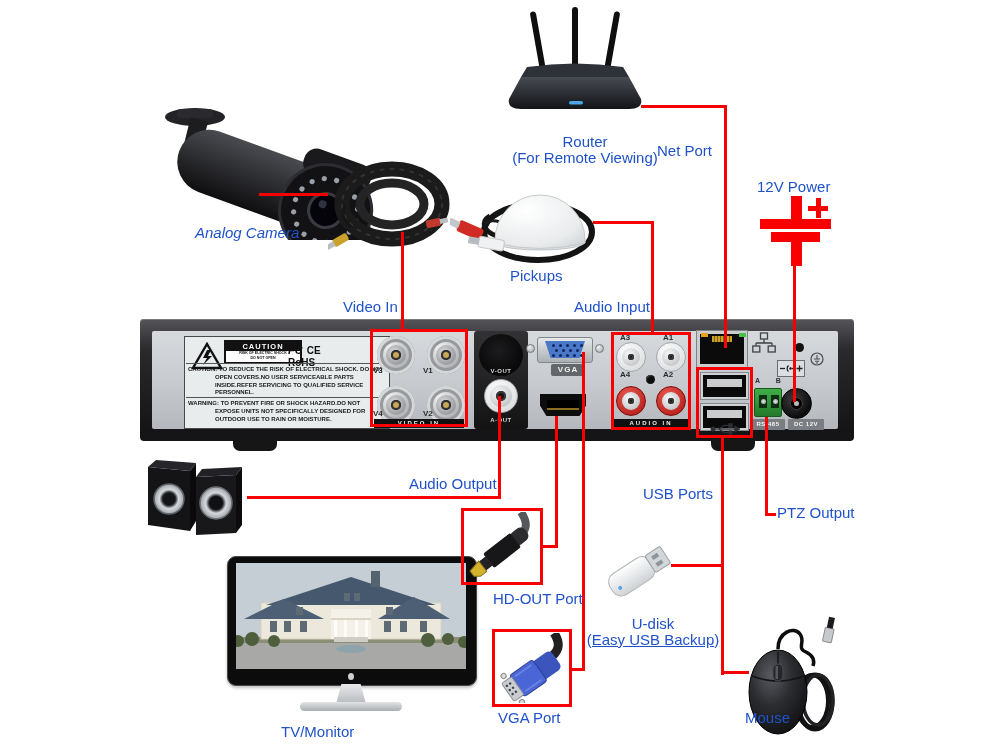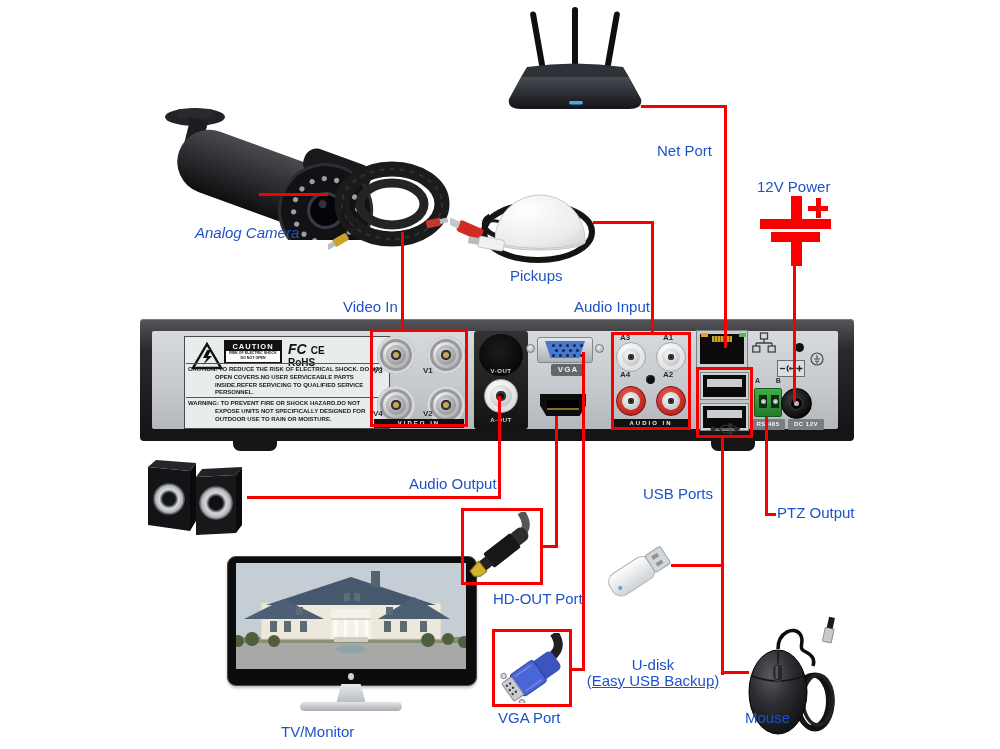--- a/index.html
+++ b/index.html
@@ -15,27 +15,27 @@
   
   #panel-frame{position:absolute;left:140px;top:319px;width:714px;height:122px;border-radius:4px;
     background:linear-gradient(180deg,#55555a,#2a2a2d 25%,#151517 90%);
     box-shadow:inset 0 1px 0 #7a7a7e;}
   #panel-face{position:absolute;left:152px;top:331px;width:686px;height:98px;border-radius:2px;
     background:linear-gradient(180deg,#d6dadd,#c6cace 55%,#b4b8bc);}
   .foot{position:absolute;width:44px;height:12px;background:#161617;border-radius:0 0 7px 7px;}
   
   #warn-label{position:absolute;left:184px;top:336px;width:206px;height:93px;background:#e9eced;
     border:1px solid #4a4a4a;box-sizing:border-box;}
-  .cbadge{position:absolute;left:224px;top:340px;width:58px;height:24px;border:2px solid #111;
+  .cbadge{position:absolute;left:224px;top:340px;width:78px;height:24px;border:2px solid #111;
     background:#fff;box-sizing:border-box;text-align:center;}
   .cbadge .t{display:block;background:#111;color:#fff;font-size:7.5px;font-weight:700;
     line-height:9px;letter-spacing:1px;}
   .cbadge .s{display:block;font-size:3.6px;line-height:4.6px;font-weight:700;color:#111;}
   .marks{position:absolute;left:288px;top:340px;color:#111;}
-  .marks .fcc{font-weight:700;font-size:14px;font-style:italic;}
+  .marks .fcc{font-weight:700;font-size:11px;font-style:italic;}
   .marks .ce{font-weight:600;font-size:10px;margin-left:4px;}
   .marks .rohs{font-weight:700;font-size:10px;line-height:10px;}
   .para{position:absolute;width:198px;font-weight:700;font-size:6px;line-height:7.8px;color:#191919;
     padding-left:27px;text-indent:-27px;box-sizing:border-box;}
   .rule{position:absolute;height:1px;background:#555;}
   
   .bnc{position:absolute;width:38px;height:38px;border-radius:50%;
     background:radial-gradient(circle at 35% 32%,#f3f3f3,#b9babc 55%,#85878a);
     box-shadow:inset 0 0 0 3px #d6d7d9, inset 0 0 0 6px #97999c;}
   .bnc::before{content:"";position:absolute;inset:9px;border-radius:50%;
@@ -507,30 +507,34 @@
   <div class="line" style="left:765px;top:417px;width:3px;height:99px;"></div>
   <div class="line" style="left:765px;top:513px;width:11px;height:3px;"></div>
 
   <div class="rbox" style="left:370px;top:329px;width:98px;height:98px;"></div>
   <div class="rbox" style="left:611px;top:332px;width:80px;height:98px;"></div>
   <div class="rbox" style="left:696px;top:367px;width:57px;height:71px;"></div>
   <div class="rbox" style="left:461px;top:508px;width:82px;height:77px;"></div>
   <div class="rbox" style="left:492px;top:629px;width:80px;height:78px;"></div>
 
   <div class="lbl" style="left:195px;top:225px;font-style:italic;">Analog Camera</div>
+  <div class="lbl center" style="left:585px;top:134px;">
+    <span style="display:block;">Router</span>
+    <span style="display:block;">(For Remote Viewing)</span>
+  </div>
   <div class="lbl" style="left:657px;top:109px;margin-top:34px;">Net Port</div>
   <div class="lbl" style="left:757px;top:179px;">12V Power</div>
   <div class="lbl" style="left:510px;top:268px;">Pickups</div>
   <div class="lbl" style="left:343px;top:299px;">Video In</div>
   <div class="lbl" style="left:574px;top:299px;">Audio Input</div>
   <div class="lbl" style="left:643px;top:446px;margin-top:40px;">USB Ports</div>
   <div class="lbl" style="left:409px;top:476px;">Audio Output</div>
   <div class="lbl" style="left:777px;top:505px;">PTZ Output</div>
   <div class="lbl" style="left:493px;top:591px;">HD-OUT Port</div>
-  <div class="lbl center" style="left:653px;top:616px;margin-top:41px;">
+  <div class="lbl center" style="left:653px;top:616px;">
     <span style="display:block;">U-disk</span>
     <span style="display:block;text-decoration:underline;">(Easy USB Backup)</span>
   </div>
   <div class="lbl" style="left:498px;top:710px;">VGA Port</div>
   <div class="lbl" style="left:281px;top:724px;">TV/Monitor</div>
   <div class="lbl" style="left:745px;top:710px;">Mouse</div>
 
 </div>
 
 </body></html>

